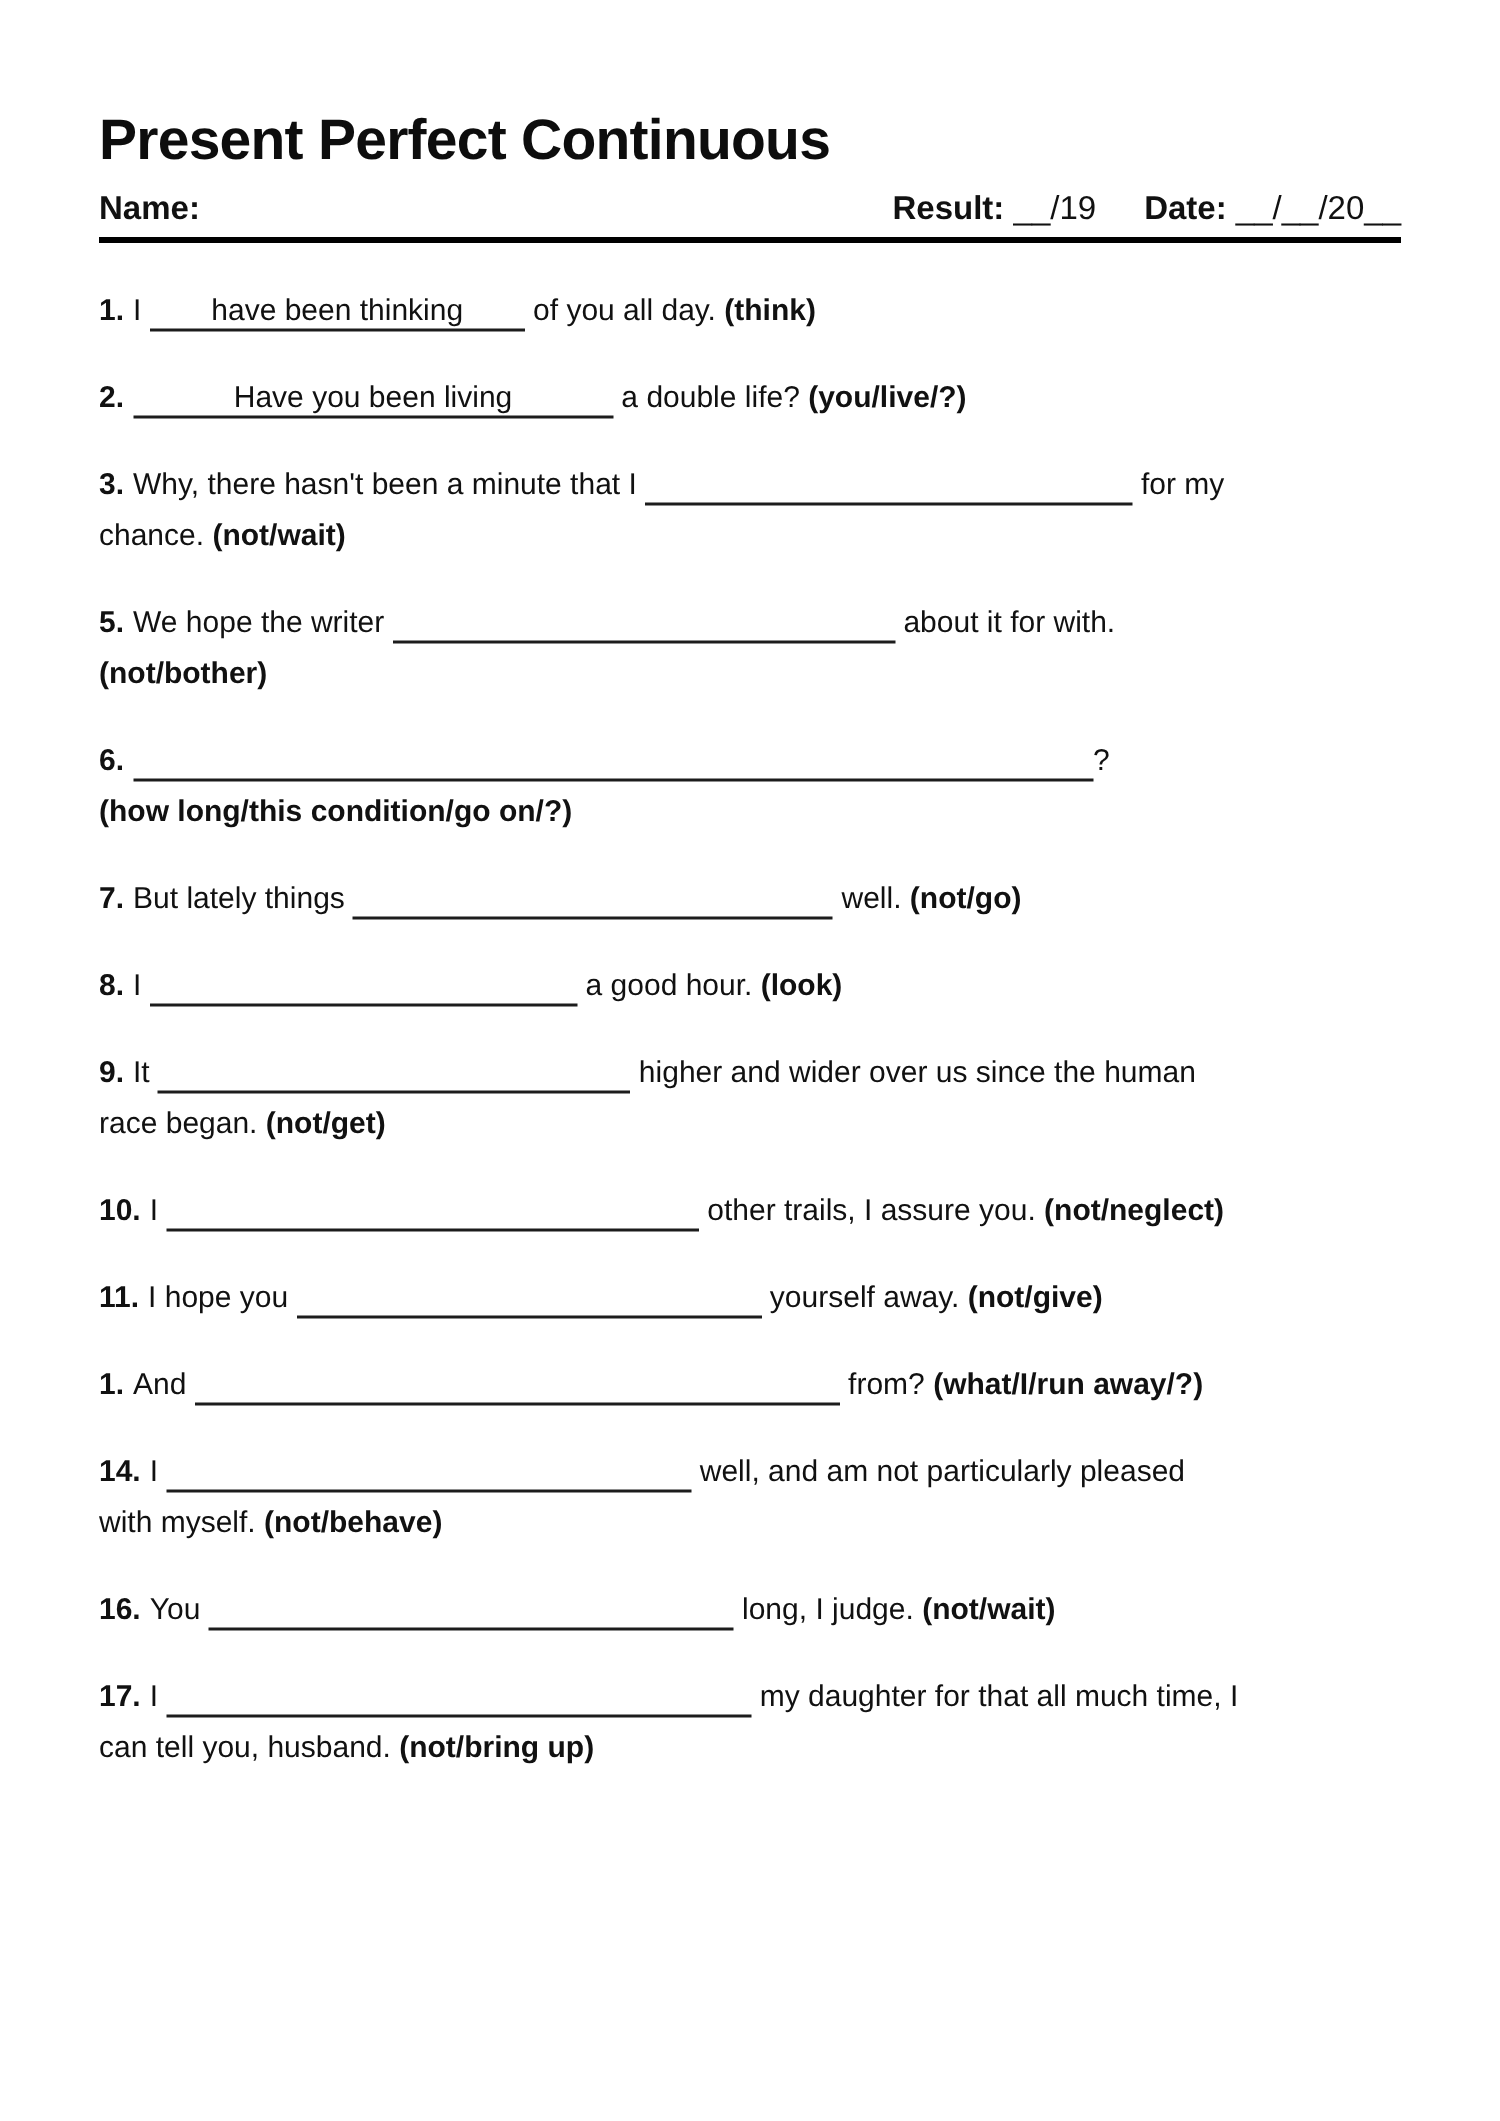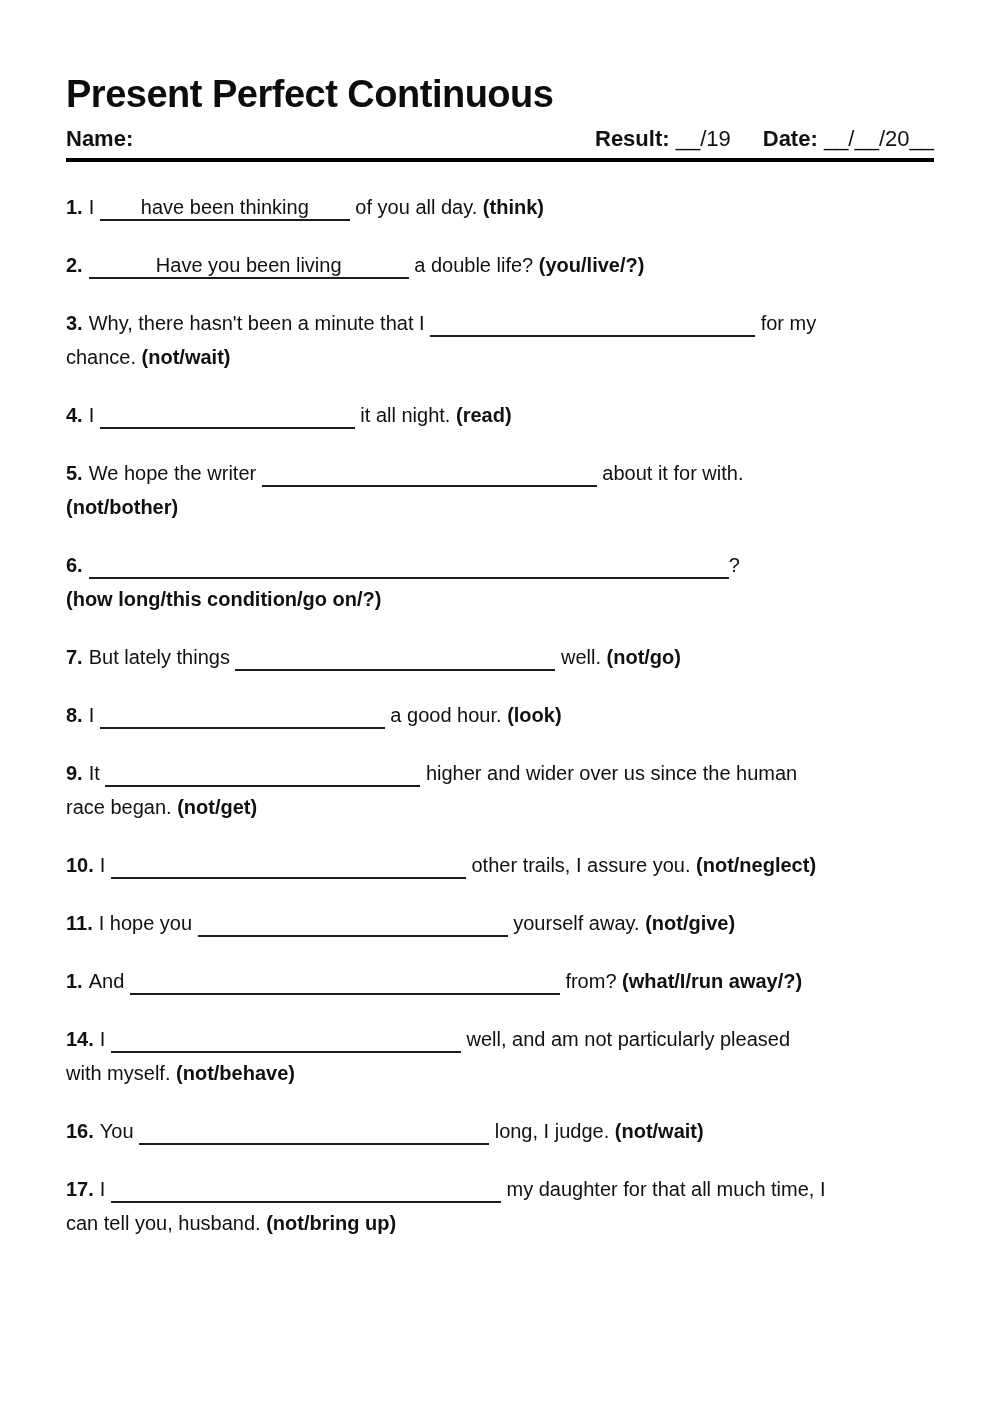--- a/index.html
+++ b/index.html
@@ -55,21 +55,20 @@
       </div>
     </div>
   </div>
 
   <div class="rule"></div>
 
   <div class="exercises" id="exercises">
       <p class="exercise"><span class="num">1.</span><span class="txt">I </span><span class="blank" style="width: 250px;"><span class="answer">have been thinking</span></span><span class="txt"> of you all day. </span><span class="hint">(think)</span></p>
       <p class="exercise"><span class="num">2.</span><span class="blank" style="width: 320px;"><span class="answer">Have you been living</span></span><span class="txt"> a double life? </span><span class="hint">(you/live/?)</span></p>
       <p class="exercise"><span class="num">3.</span><span class="txt">Why, there hasn't been a minute that I </span><span class="blank" style="width: 325px;"><span class="answer">​</span></span><span class="txt"> for my</span><br><span class="txt">chance. </span><span class="hint">(not/wait)</span></p>
-      <p class="exercise"><span class="num">4.</span><span class="txt">I </span><span class="blank" style="width: 255px;"><span class="answer">​</span></span><span class="txt"> it all night. </span><span class="hint">(read)</span></p>
       <p class="exercise"><span class="num">5.</span><span class="txt">We hope the writer </span><span class="blank" style="width: 335px;"><span class="answer">​</span></span><span class="txt"> about it for with.</span><br><span class="hint">(not/bother)</span></p>
       <p class="exercise"><span class="num">6.</span><span class="blank" style="width: 640px;"><span class="answer">​</span></span><span class="txt">?</span><br><span class="hint">(how long/this condition/go on/?)</span></p>
       <p class="exercise"><span class="num">7.</span><span class="txt">But lately things </span><span class="blank" style="width: 320px;"><span class="answer">​</span></span><span class="txt"> well. </span><span class="hint">(not/go)</span></p>
       <p class="exercise"><span class="num">8.</span><span class="txt">I </span><span class="blank" style="width: 285px;"><span class="answer">​</span></span><span class="txt"> a good hour. </span><span class="hint">(look)</span></p>
       <p class="exercise"><span class="num">9.</span><span class="txt">It </span><span class="blank" style="width: 315px;"><span class="answer">​</span></span><span class="txt"> higher and wider over us since the human</span><br><span class="txt">race began. </span><span class="hint">(not/get)</span></p>
       <p class="exercise"><span class="num">10.</span><span class="txt">I </span><span class="blank" style="width: 355px;"><span class="answer">​</span></span><span class="txt"> other trails, I assure you. </span><span class="hint">(not/neglect)</span></p>
       <p class="exercise"><span class="num">11.</span><span class="txt">I hope you </span><span class="blank" style="width: 310px;"><span class="answer">​</span></span><span class="txt"> yourself away. </span><span class="hint">(not/give)</span></p>
       <p class="exercise"><span class="num">1.</span><span class="txt">And </span><span class="blank" style="width: 430px;"><span class="answer">​</span></span><span class="txt"> from? </span><span class="hint">(what/I/run away/?)</span></p>
       <p class="exercise"><span class="num">14.</span><span class="txt">I </span><span class="blank" style="width: 350px;"><span class="answer">​</span></span><span class="txt"> well, and am not particularly pleased</span><br><span class="txt">with myself. </span><span class="hint">(not/behave)</span></p>
       <p class="exercise"><span class="num">16.</span><span class="txt">You </span><span class="blank" style="width: 350px;"><span class="answer">​</span></span><span class="txt"> long, I judge. </span><span class="hint">(not/wait)</span></p>

